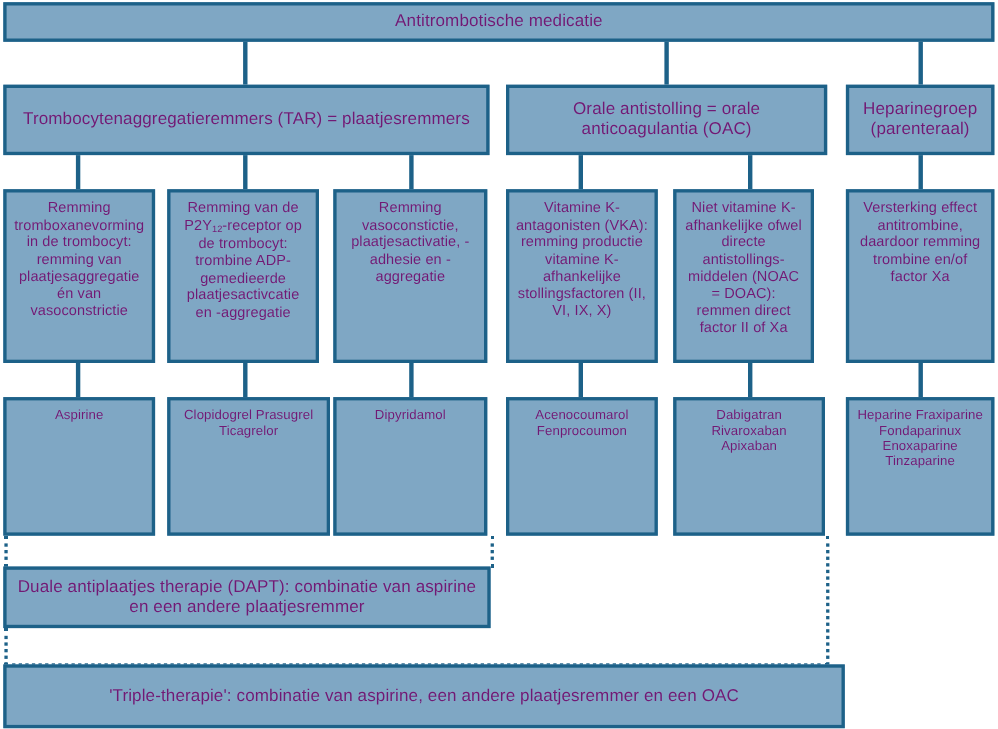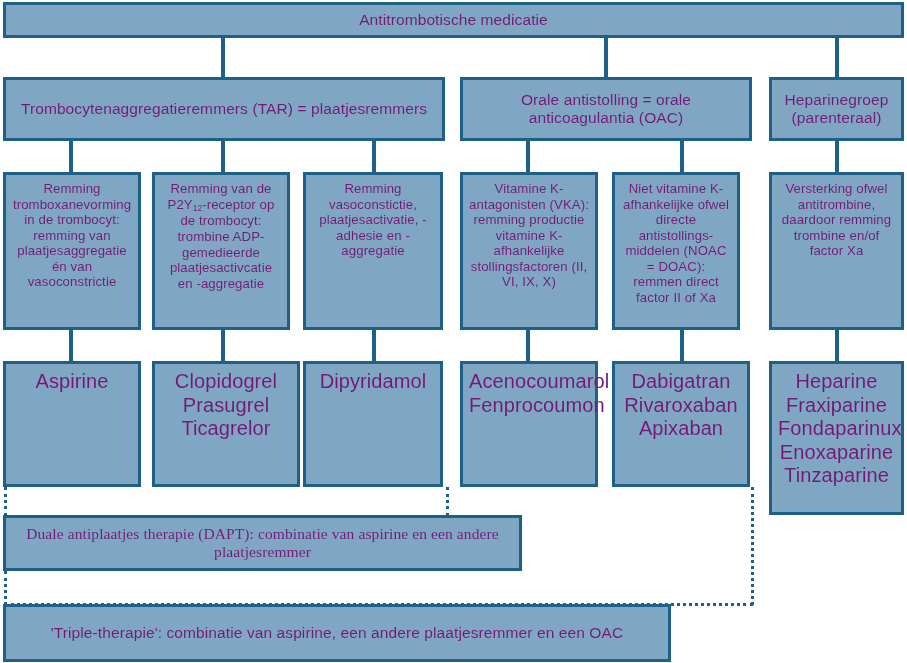--- a/index.html
+++ b/index.html
@@ -38,21 +38,21 @@
   }
   .box.top-align {
     align-items: flex-start;
   }
   .box.top-align .txt {
     padding-top: 2px;
   }
   .t-root      { font-size: 15.5px; }
   .t-group     { font-size: 15.5px; }
   .t-mech      { font-size: 13.2px; }
-  .t-drug      { font-size: 20px; }
+  .t-drug      { font-size: 12px; }
   .t-combo     { font-size: 15.5px; }
 
   .conn {
     position: absolute;
     background: #1D6188;
   }
   .conn-v { width: 4px; }
 
   .dotted-v {
     position: absolute;
@@ -114,21 +114,21 @@
 
   <div class="box t-mech top-align" style="left:303px; top:172px; width:140px; height:158px;">
     <span class="txt">Remming vasoconstictie, plaatjesactivatie, -adhesie en -aggregatie</span>
   </div>
 
   <div class="box t-mech top-align" style="left:612px; top:172px; width:128px; height:158px;">
     <span class="txt">Niet vitamine K-afhankelijke ofwel directe antistollings-middelen (NOAC = DOAC): remmen direct factor II of Xa</span>
   </div>
 
   <div class="box t-mech top-align" style="left:769px; top:172px; width:135px; height:158px;">
-    <span class="txt">Versterking ofwel antitrombine, daardoor remming trombine en/of factor Xa</span>
+    <span class="txt">Versterking effect antitrombine, daardoor remming trombine en/of factor Xa</span>
   </div>
 
   <div class="conn conn-v" style="left:69px; top:330px; width:4px; height:31px;"></div>
   <div class="conn conn-v" style="left:221px; top:330px; width:4px; height:31px;"></div>
   <div class="conn conn-v" style="left:372px; top:330px; width:4px; height:31px;"></div>
   <div class="conn conn-v" style="left:526px; top:330px; width:4px; height:31px;"></div>
   <div class="conn conn-v" style="left:680px; top:330px; width:4px; height:31px;"></div>
   <div class="conn conn-v" style="left:835px; top:330px; width:4px; height:31px;"></div>
 
   <div class="box t-drug top-align" style="left:3px; top:361px; width:138px; height:126px;">
@@ -139,32 +139,32 @@
   </div>
   <div class="box t-drug top-align" style="left:303px; top:361px; width:140px; height:126px;">
     <span class="txt">Dipyridamol</span>
   </div>
   <div class="box t-drug top-align" style="left:460px; top:361px; width:138px; height:126px;">
     <span class="txt">Acenocoumarol Fenprocoumon</span>
   </div>
   <div class="box t-drug top-align" style="left:612px; top:361px; width:138px; height:126px;">
     <span class="txt">Dabigatran Rivaroxaban Apixaban</span>
   </div>
-  <div class="box t-drug top-align" style="left:769px; top:361px; width:135px; height:154px;">
+  <div class="box t-drug top-align" style="left:769px; top:361px; width:135px; height:126px;">
     <span class="txt">Heparine Fraxiparine Fondaparinux Enoxaparine Tinzaparine</span>
   </div>
 
   <div class="dotted-v" style="left:4px; top:487px; height:29px;"></div>
   <div class="dotted-v" style="left:446px; top:487px; height:29px;"></div>
 
-  <div class="box t-combo" style="left:3px; top:515px; width:519px; height:56px;font-family:Liberation Serif, serif;">
+  <div class="box t-combo" style="left:3px; top:515px; width:443px; height:56px;">
     <span class="txt">Duale antiplaatjes therapie (DAPT): combinatie van aspirine en een andere plaatjesremmer</span>
   </div>
 
   <div class="dotted-v" style="left:4px; top:571px; height:34px;"></div>
   <div class="dotted-v" style="left:751px; top:487px; height:118px;"></div>
   <div class="dotted-h" style="left:4px; top:603px; width:749px;"></div>
 
-  <div class="box t-combo" style="left:3px; top:604px; width:668px; height:58px;">
+  <div class="box t-combo" style="left:3px; top:604px; width:765px; height:58px;">
     <span class="txt">'Triple-therapie': combinatie van aspirine, een andere plaatjesremmer en een OAC</span>
   </div>
 
 </div>
 
 </body></html>

